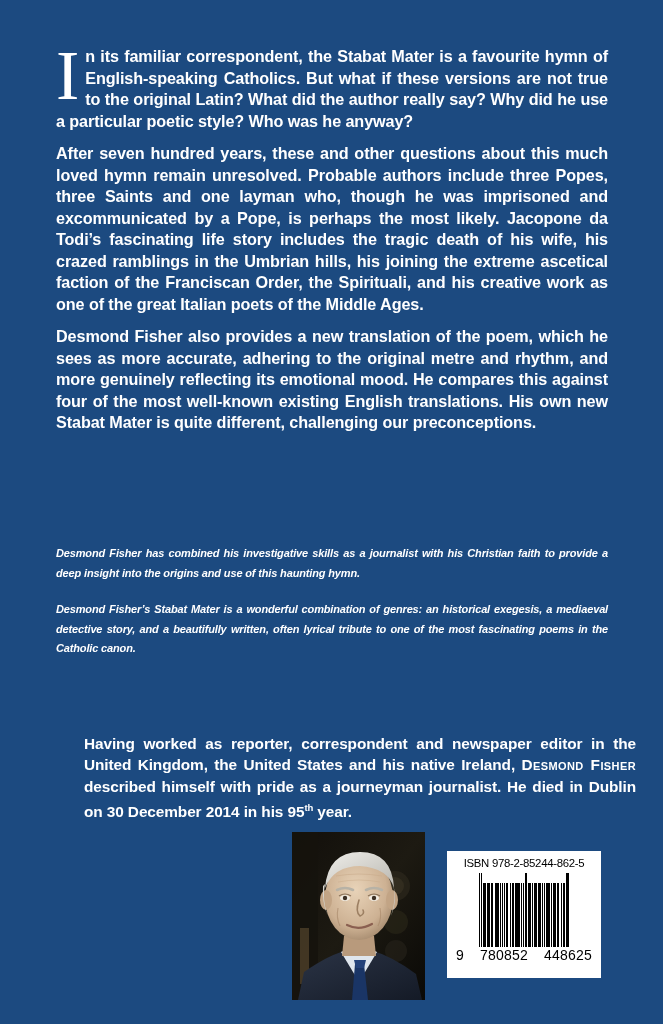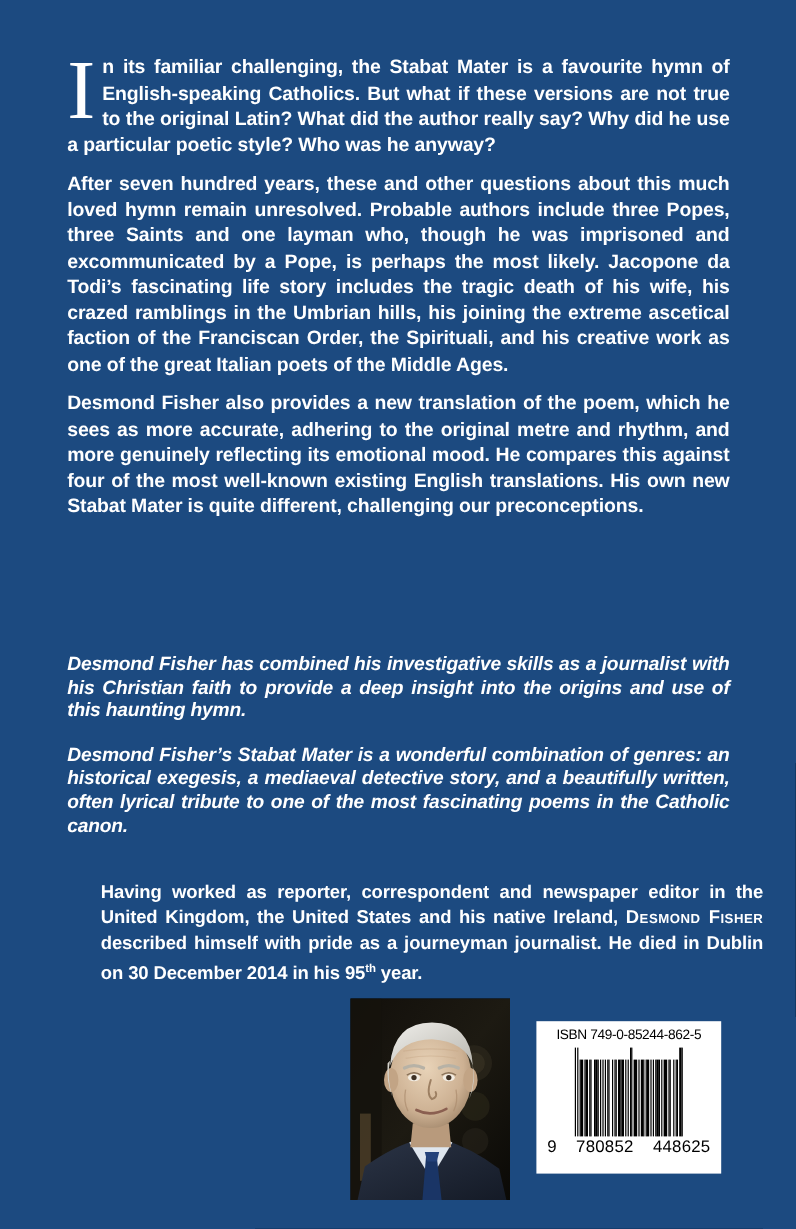--- a/index.html
+++ b/index.html
@@ -55,21 +55,21 @@
     position: absolute;
     left: 56px;
     top: 544px;
     width: 552px;
   }
   .quote-block { margin-bottom: 17px; }
   .quote-block:last-child { margin-bottom: 0; }
 
   .quote-text {
     margin: 0;
-    font-size: 16px;
+    font-size: 11px;
     line-height: 19.6px;
     font-style: italic;
     font-weight: 600;
     text-align: justify;
     text-justify: inter-word;
     letter-spacing: -0.15px;
   }
   .quote-attrib {
     margin: 2px 0 0 0;
     font-size: 14.4px;
@@ -173,21 +173,21 @@
     font-family: "Liberation Sans", sans-serif;
   }
 </style>
 </head>
 <body>
 
 <div id="cover">
 
   <div class="copy">
 
-    <p class="para"><span class="dropcap">I</span><span>n its familiar challenging, the </span><span class="ital">Stabat Mater</span><span> is a favourite hymn of English-speaking Catholics. But what if these versions are not true to the original Latin? What did the author really say? Why did he use a particular poetic style?  Who was he anyway?</span></p>
+    <p class="para"><span class="dropcap">I</span><span>n its familiar correspondent, the </span><span class="ital">Stabat Mater</span><span> is a favourite hymn of English-speaking Catholics. But what if these versions are not true to the original Latin? What did the author really say? Why did he use a particular poetic style?  Who was he anyway?</span></p>
 
     <p class="para"><span>After seven hundred years, these and other questions about this much loved hymn remain unresolved. Probable authors include three Popes, three Saints and one layman who, though he was imprisoned and excommunicated by a Pope, is perhaps the most likely. Jacopone da Todi’s fascinating life story includes the tragic death of his wife, his crazed ramblings in the Umbrian hills, his joining the extreme ascetical faction of the Franciscan Order, the </span><span class="ital">Spirituali</span><span>, and his creative work as one of the great Italian poets of the Middle Ages.</span></p>
 
 
     <p class="para"><span>Desmond Fisher also provides a new translation of the poem, which he sees as more accurate, adhering to the original metre and rhythm, and more genuinely reflecting its emotional mood. He compares this against four of the most well-known existing English translations. His own new </span><span class="ital">Stabat Mater</span><span> is quite different, challenging our preconceptions.</span></p>
 
   </div>
 
   <div class="quotes">
 
@@ -269,21 +269,21 @@
       <path d="M 55 93 Q 67 99 80 92" stroke="#8a5f50" stroke-width="2.2" fill="none" stroke-linecap="round"></path>
 
       <path d="M 46 76 Q 44 86 48 94" stroke="#ab8c6e" stroke-width="1.1" fill="none" opacity="0.7"></path>
       <path d="M 88 76 Q 90 86 86 94" stroke="#ab8c6e" stroke-width="1.1" fill="none" opacity="0.7"></path>
       <path d="M 44 44 Q 67 40 90 44" stroke="#c9ab8c" stroke-width="1" fill="none" opacity="0.6"></path>
       <path d="M 46 50 Q 67 46 88 50" stroke="#c9ab8c" stroke-width="1" fill="none" opacity="0.5"></path>
     </svg>
   </div>
 
   <div class="barcode-box">
-    <div class="isbn-text">ISBN 749-0-85244-862-5</div>
+    <div class="isbn-text">ISBN 978-2-85244-862-5</div>
     <div class="bars">
         <i class="tall" style="width: 1.86px; background: rgb(0, 0, 0);"></i>
         <i class="tall" style="width: 0.62px; background: transparent;"></i>
         <i class="tall" style="width: 0.62px; background: rgb(0, 0, 0);"></i>
         <i class="tall" style="width: 1.24px; background: transparent;"></i>
         <i class="short" style="width: 0.62px; background: rgb(0, 0, 0);"></i>
         <i class="short" style="width: 0.62px; background: transparent;"></i>
         <i class="short" style="width: 1.86px; background: rgb(0, 0, 0);"></i>
         <i class="short" style="width: 1.24px; background: transparent;"></i>
         <i class="short" style="width: 0.62px; background: rgb(0, 0, 0);"></i>

